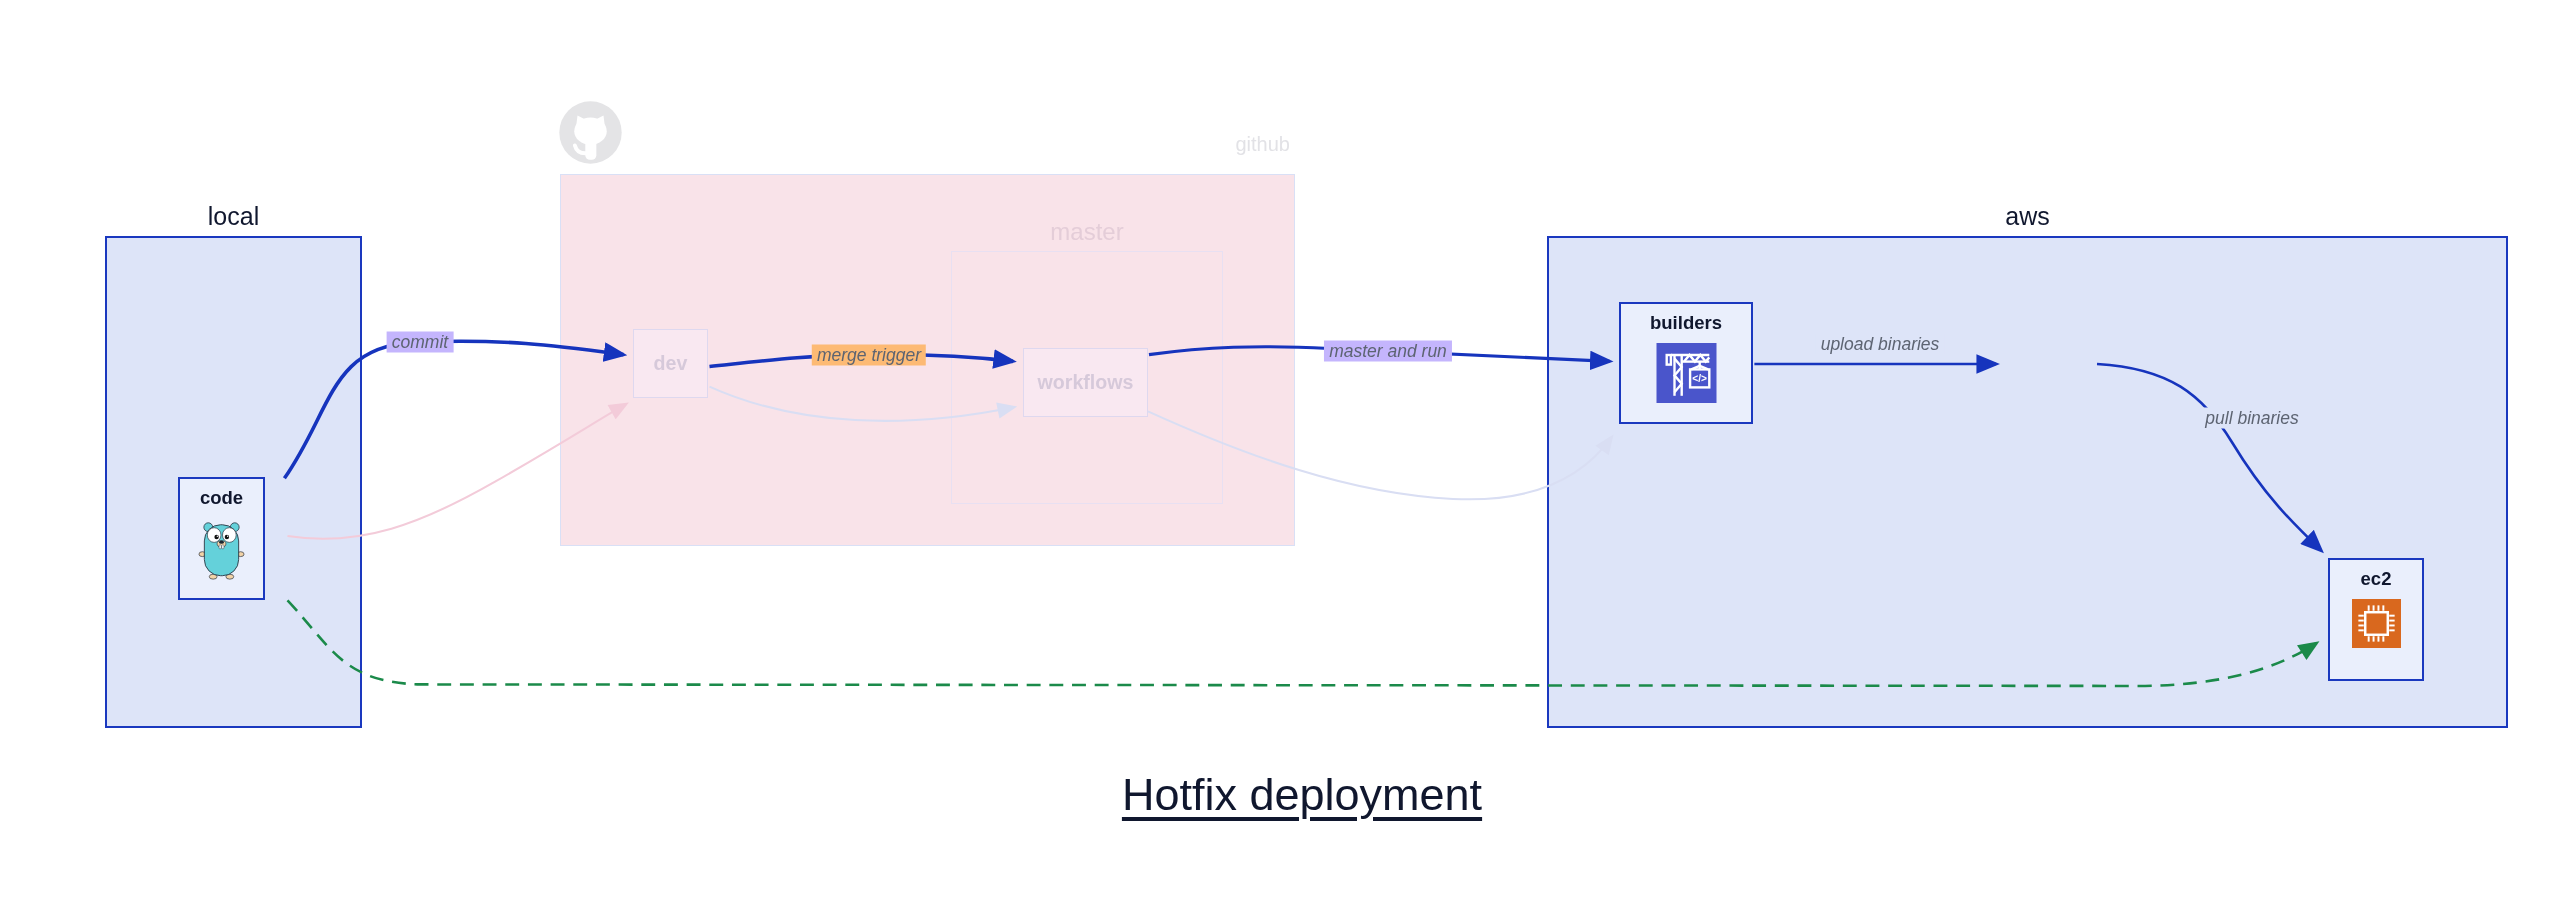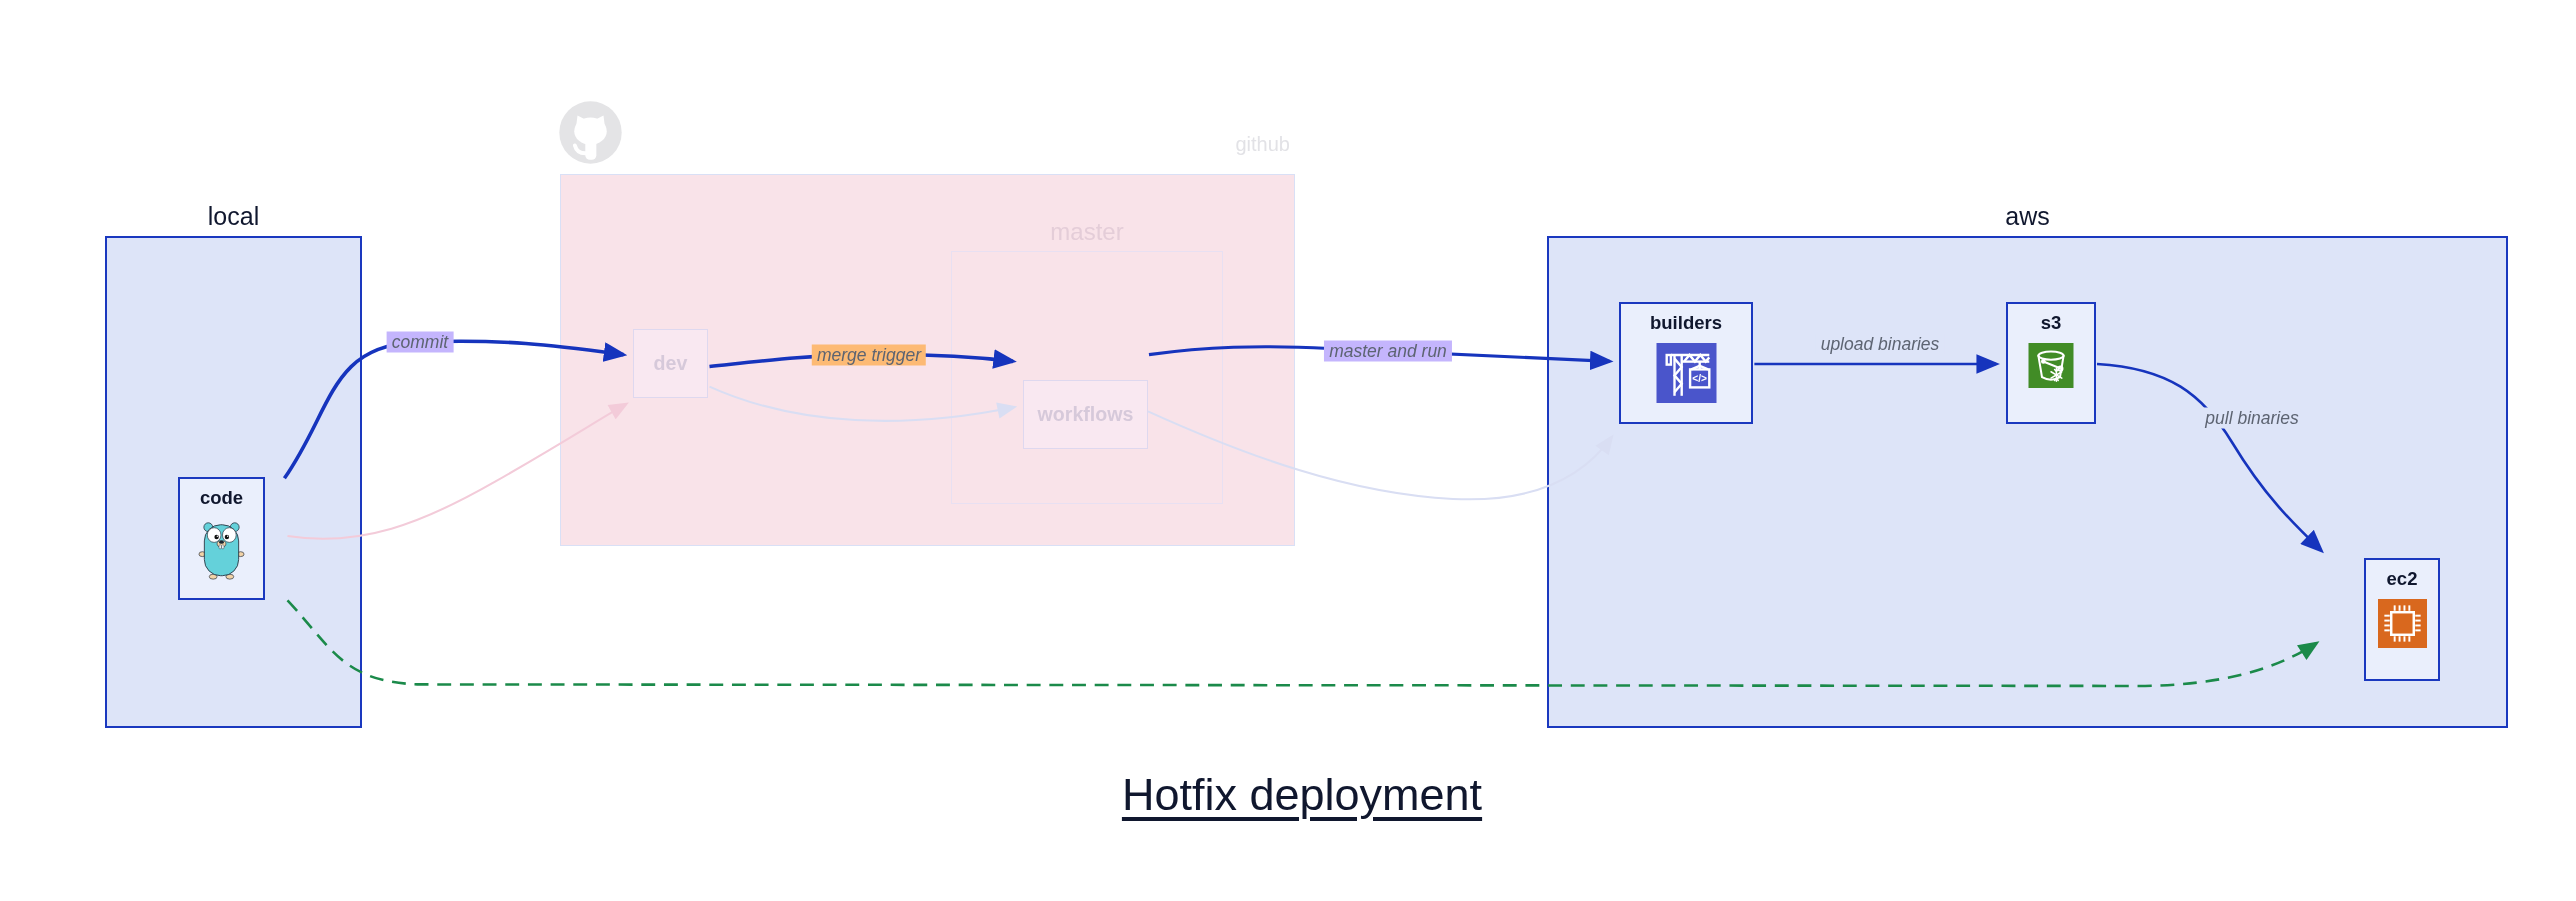--- a/index.html
+++ b/index.html
@@ -110,21 +110,21 @@
         <rect x="45" y="53" width="4.6" height="8" rx="1.5" fill="#ffffff" stroke="#2a3340" stroke-width="1"></rect>
         <rect x="50.4" y="53" width="4.6" height="8" rx="1.5" fill="#ffffff" stroke="#2a3340" stroke-width="1"></rect>
       </svg>
     </div>
   </div>
 
   <div class="node faded" style="left:633px;top:329px;width:75px;height:69px;">
     <div class="node-label">dev</div>
   </div>
 
-  <div class="node faded" style="left:1023px;top:348px;width:125px;height:69px;margin-top:32px;">
+  <div class="node faded" style="left:1023px;top:348px;width:125px;height:69px;">
     <div class="node-label">workflows</div>
   </div>
 
   <div class="node blue" style="left:1619px;top:302px;width:134px;height:122px;">
     <div class="node-label">builders</div>
     <div class="node-icon">
       <svg width="61" height="60" viewBox="0 0 100 100">
         <rect x="0" y="0" width="100" height="100" fill="#4a55cb"></rect>
         <g stroke="#ffffff" stroke-width="4" fill="none">
           <rect x="17" y="20" width="7" height="16"></rect>
@@ -136,44 +136,22 @@
           <polyline points="46,31 55,20 64,31 73,20 82,31 88,24"></polyline>
           <line x1="72" y1="31" x2="72" y2="44"></line>
           <polyline points="58,44 72,38 86,44"></polyline>
           <rect x="56" y="44" width="32" height="30"></rect>
         </g>
         <text x="72" y="65" font-size="17" font-weight="bold" fill="#ffffff" text-anchor="middle" font-family="Liberation Sans, sans-serif">&lt;/&gt;</text>
       </svg>
     </div>
   </div>
 
-  <div class="node blue" style="left:2006px;top:302px;width:90px;height:122px;">
-    <div class="node-label">s3</div>
-    <div class="node-icon">
-      <svg width="46" height="45" viewBox="0 0 100 100">
-        <rect x="0" y="0" width="100" height="100" fill="#418c26"></rect>
-        <g stroke="#ffffff" stroke-width="4.5" fill="none" stroke-linecap="round">
-          <ellipse cx="50" cy="28" rx="28" ry="9"></ellipse>
-          <path d="M22 28 L30 76 Q50 87 70 76 L78 28"></path>
-          <line x1="33" y1="41" x2="70" y2="56"></line>
-          <circle cx="33" cy="41" r="3" fill="#ffffff"></circle>
-          <circle cx="71" cy="57" r="4.5"></circle>
-        </g>
-        <g stroke="#ffffff" stroke-width="3.5" stroke-linecap="round">
-          <line x1="62" y1="57" x2="62" y2="85"></line>
-          <line x1="50" y1="64" x2="74" y2="78"></line>
-          <line x1="74" y1="64" x2="50" y2="78"></line>
-          <polyline points="58,59 62,63 66,59" fill="none"></polyline>
-          <polyline points="58,83 62,79 66,83" fill="none"></polyline>
-        </g>
-      </svg>
-    </div>
-  </div>
 
-  <div class="node blue" style="left:2328px;top:558px;width:76px;height:123px;margin-left:36px;">
+  <div class="node blue" style="left:2328px;top:558px;width:96px;height:123px;">
     <div class="node-label">ec2</div>
     <div class="node-icon">
       <svg width="49" height="49" viewBox="0 0 100 100">
         <rect x="0" y="0" width="100" height="100" fill="#d9681e"></rect>
         <rect x="27" y="27" width="46" height="46" fill="none" stroke="#ffffff" stroke-width="5"></rect>
         <g stroke="#ffffff" stroke-width="4">
           <line x1="34" y1="13" x2="34" y2="24"></line>
             <line x1="44" y1="13" x2="44" y2="24"></line>
           <line x1="54" y1="13" x2="54" y2="24"></line>
             <line x1="64" y1="13" x2="64" y2="24"></line>

